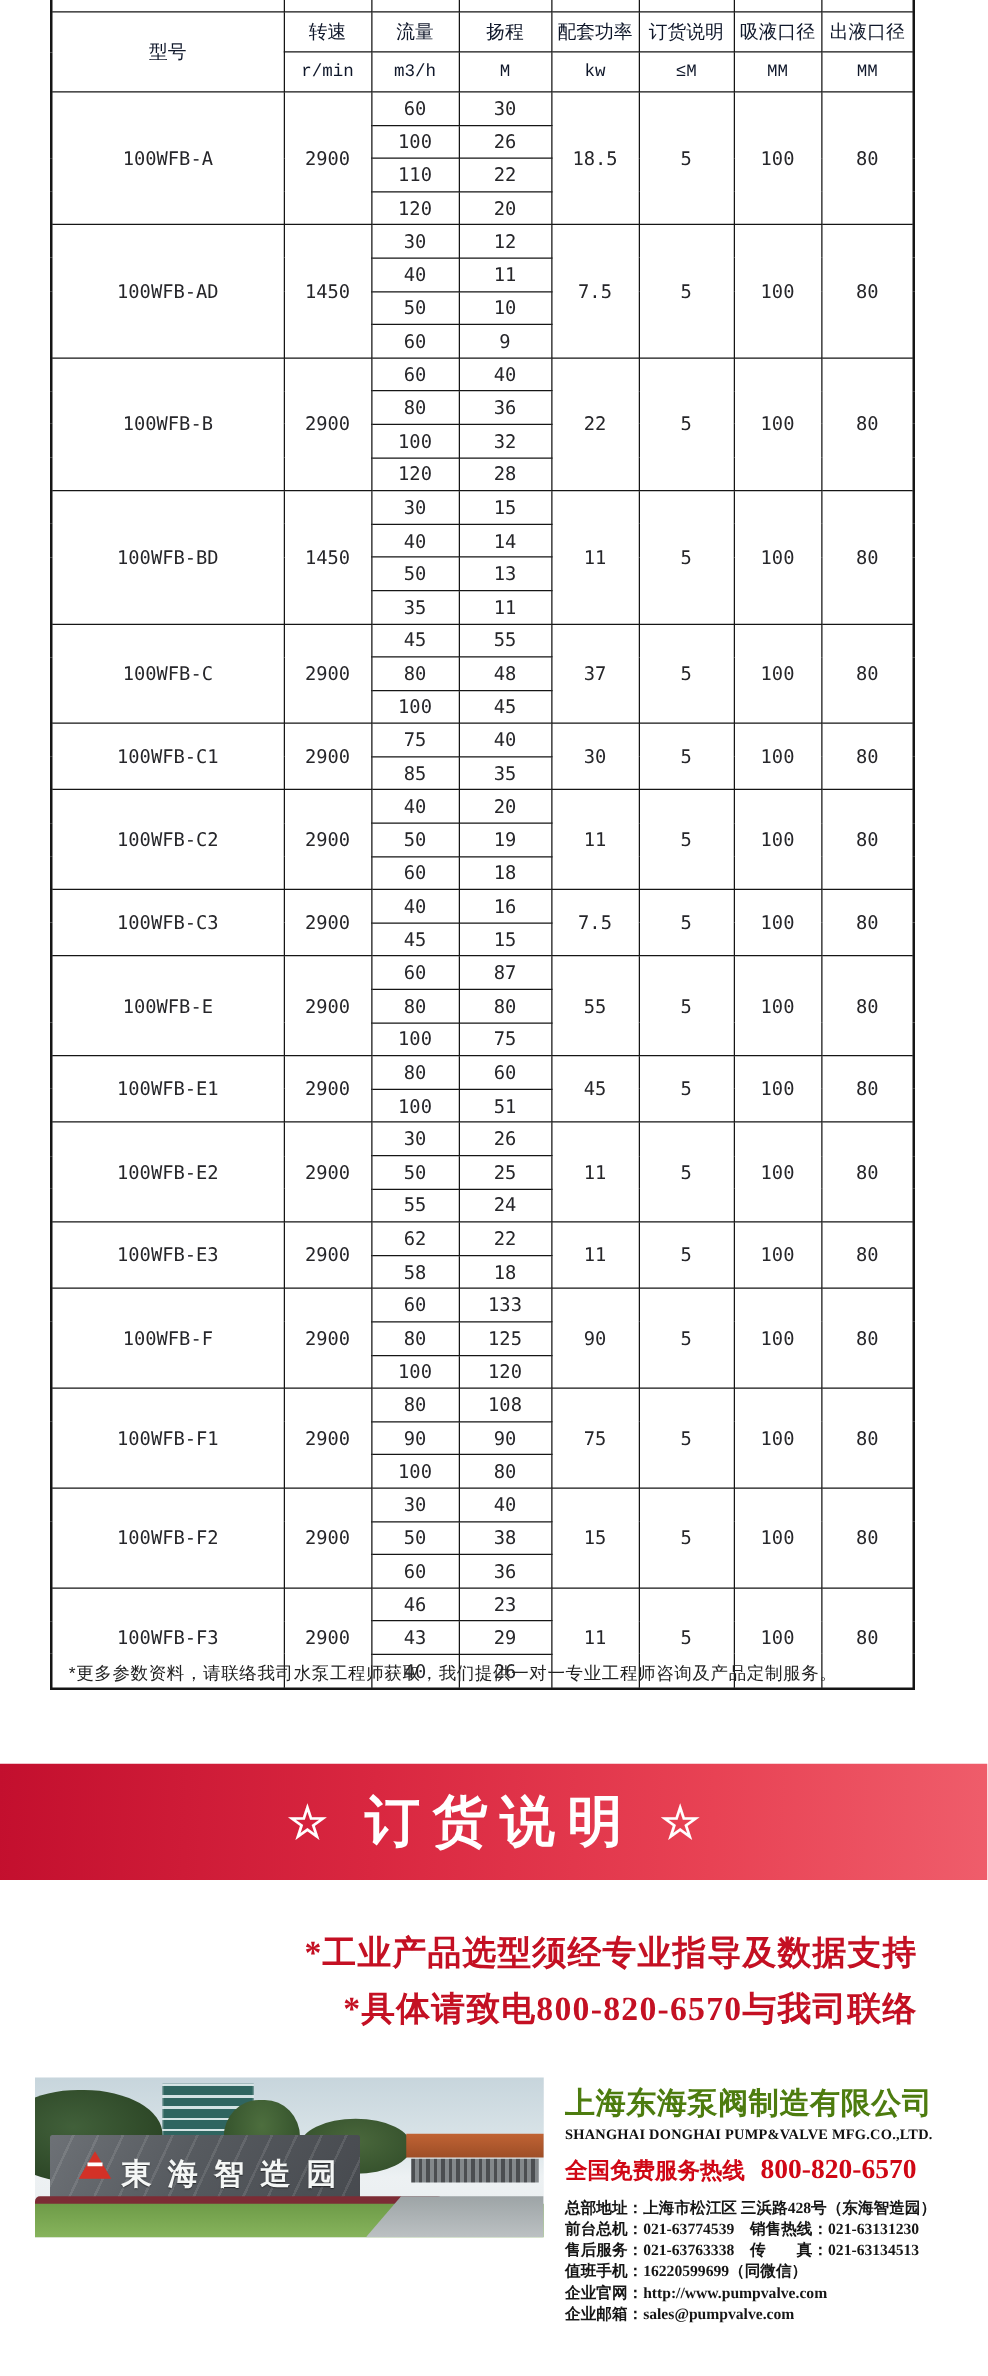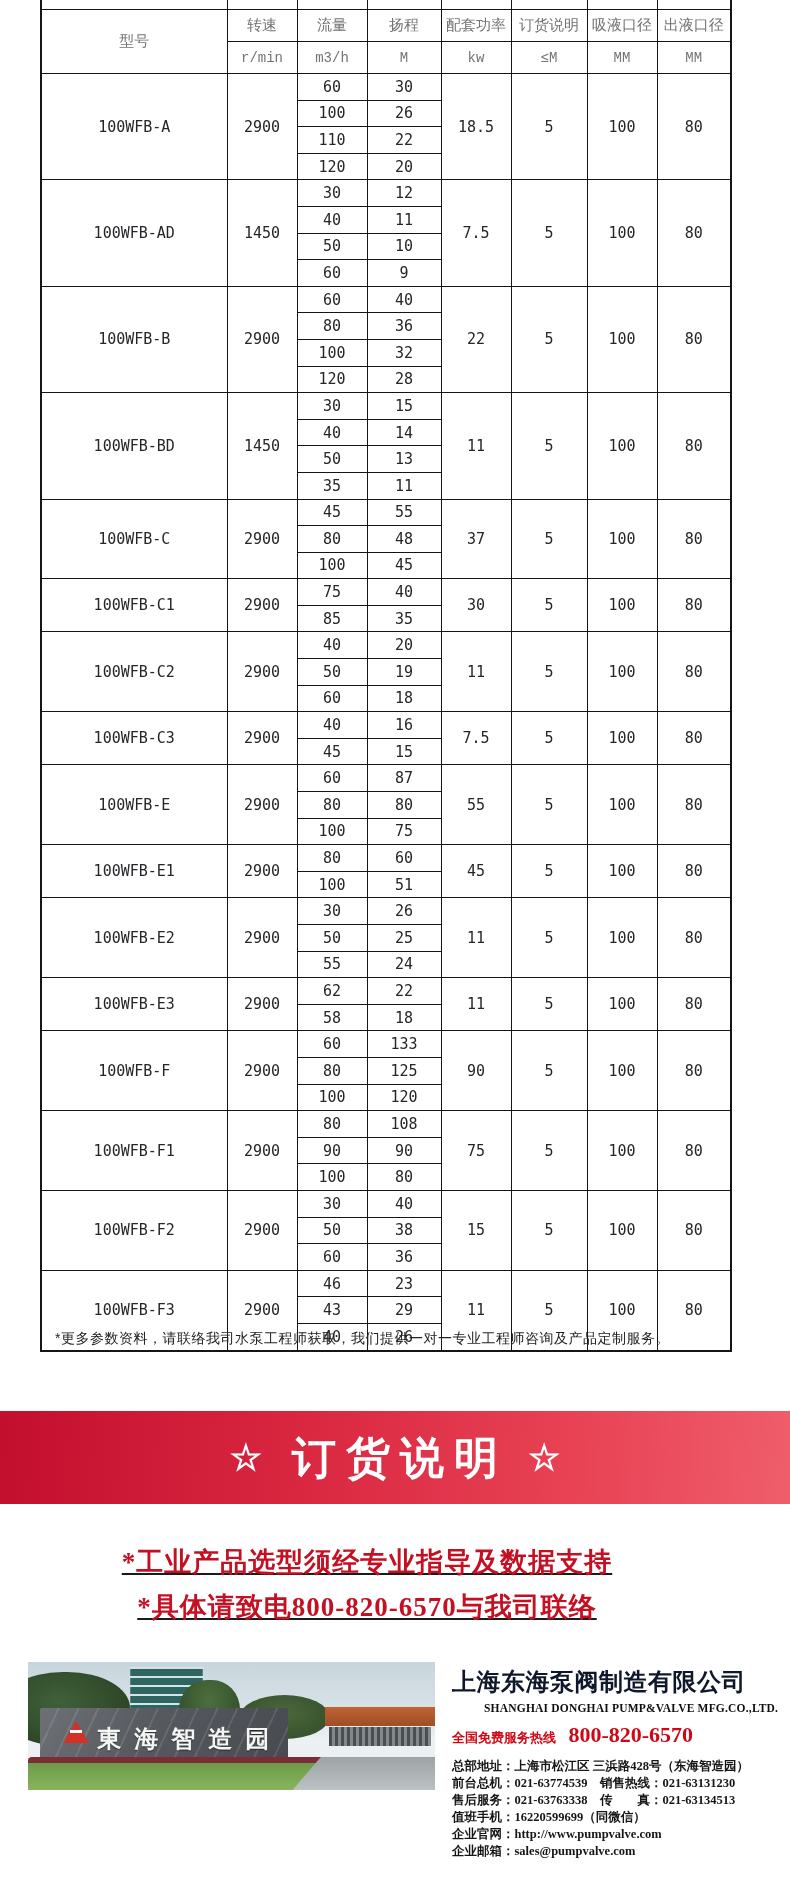--- a/index.html
+++ b/index.html
@@ -13,42 +13,42 @@
     border-collapse:collapse;table-layout:fixed;width:690px;
     border:2px solid #151515;border-top:none;
   }
   .spec-table td{
     border:1px solid #151515;text-align:center;vertical-align:middle;
     font-family:"DejaVu Sans Mono",monospace;font-size:15px;color:#26262a;
     padding:0;overflow:hidden;white-space:nowrap;
   }
   .spec-table tr.cut td{height:9px;border-top:none;}
   .spec-table tr.hdr td{
-    height:31px;font-family:"Liberation Sans",sans-serif;font-size:15px;color:#737373;
+    height:31px;font-family:"Liberation Sans",sans-serif;font-size:15px;color:#0f172a;
   }
   .spec-table tr.hdr td.unit{font-family:Liberation Mono, monospace;font-size:14px;}
   .spec-table tr.sub td{height:25.6px;}
   
   .note{
     position:absolute;left:55px;top:1330px;width:700px;
     font-size:14px;color:#222;letter-spacing:0.5px;
   }
   
   .banner{
     position:absolute;left:0;top:1411px;width:790px;height:93px;
     background:linear-gradient(93deg,#c30f2e 0%,#d92740 38%,#e84254 72%,#ef5d6b 100%);
     display:flex;align-items:center;justify-content:center;
   }
   .banner .star{color:#ffffff;font-size:36px;font-weight:bold;margin:0 20px;line-height:1;}
   .banner .title{
     color:#ffffff;font-size:44px;font-weight:bold;letter-spacing:10px;line-height:1;
     text-indent:10px;
   }
   
-  .notices{position:absolute;left:0;top:1540px;width:734px;text-align:center;text-decoration:underline;}
+  .notices{position:absolute;left:0;top:1540px;width:734px;text-align:right;}
   .notice-line{
     font-family:"Liberation Serif",serif;font-weight:bold;
     font-size:27px;color:#c41023;line-height:45px;letter-spacing:1px;
   }
   
   .photo{
     position:absolute;left:28px;top:1662px;width:407px;height:128px;overflow:hidden;
     background:linear-gradient(#c7d5dc 0%,#dce6ea 45%,#edf1f3 62%,#e8edef 100%);
   }
   .ph-tree-l{position:absolute;left:-7%;top:8%;width:32%;height:58%;
@@ -74,25 +74,25 @@
   .ph-logo{position:absolute;left:9%;top:26%;z-index:2;width:0;height:0;
     border-left:13px solid transparent;border-right:13px solid transparent;
     border-bottom:22px solid #d33127;}
   .ph-logo::after{content:"";position:absolute;left:-6px;top:9px;width:12px;height:3px;background:#fff;}
   .ph-hedge{position:absolute;left:0;top:74%;width:80%;height:8%;background:#7c2c35;border-radius:4px;}
   .ph-lawn{position:absolute;left:0;bottom:0;width:100%;height:21%;
     background:linear-gradient(#6e9b48,#87b45c);}
   .ph-road{position:absolute;right:0;bottom:0;width:35%;height:26%;
     background:linear-gradient(#9da4a6,#bcc1c3);clip-path:polygon(20% 0,100% 0,100% 100%,0 100%);}
   .info{position:absolute;left:452px;top:1666px;width:330px;}
-  .company-cn{font-size:24px;font-weight:bold;color:#0f172a;letter-spacing:0.5px;}
+  .company-cn{font-size:24px;font-weight:bold;color:#4d7c0f;letter-spacing:0.5px;}
   .company-en{margin-top:4px;font-family:"Liberation Serif",serif;font-weight:bold;
-    font-size:11.5px;color:#0f0f0f;letter-spacing:0.2px;margin-left:32px;}
+    font-size:11.5px;color:#0f0f0f;letter-spacing:0.2px;}
   .hotline{margin-top:8px;color:#d00715;font-weight:bold;}
-  .hotline .hl-label{font-size:13px;}
+  .hotline .hl-label{font-size:18px;}
   .hotline .hl-number{font-size:22px;font-family:"Liberation Serif",serif;margin-left:8px;}
   .contacts{margin-top:10px;}
   .contact-line{font-family:"Liberation Serif",serif;font-weight:bold;font-size:12.5px;
     color:#161616;line-height:17px;white-space:nowrap;}
 </style>
 </head>
 <body>
 
 <table class="spec-table">
   <colgroup>

